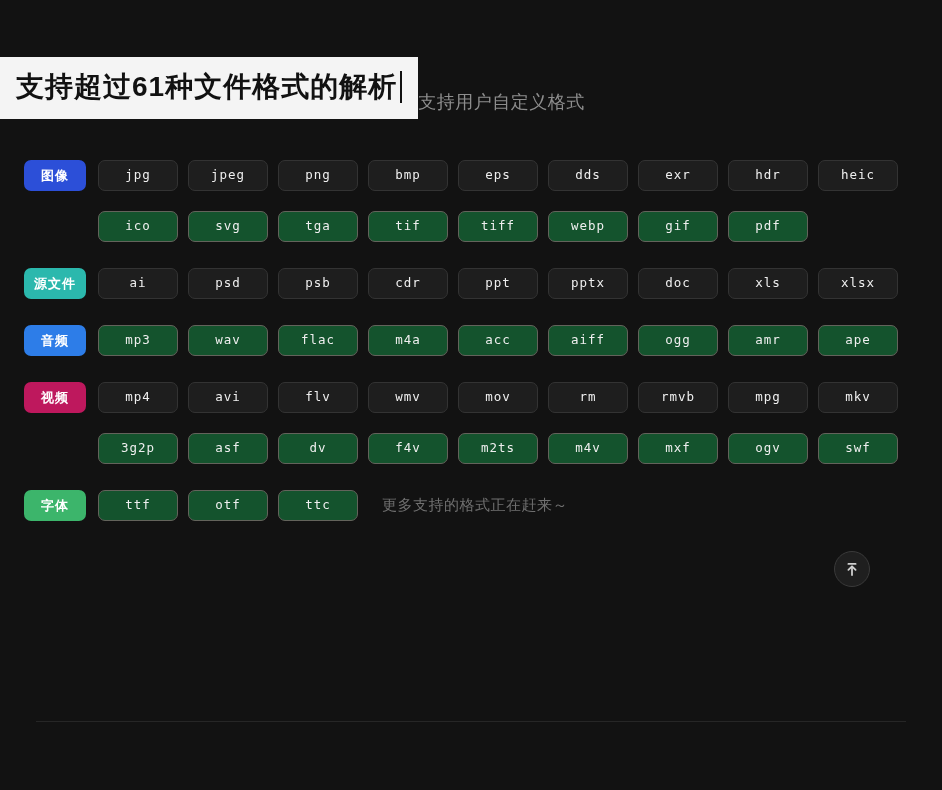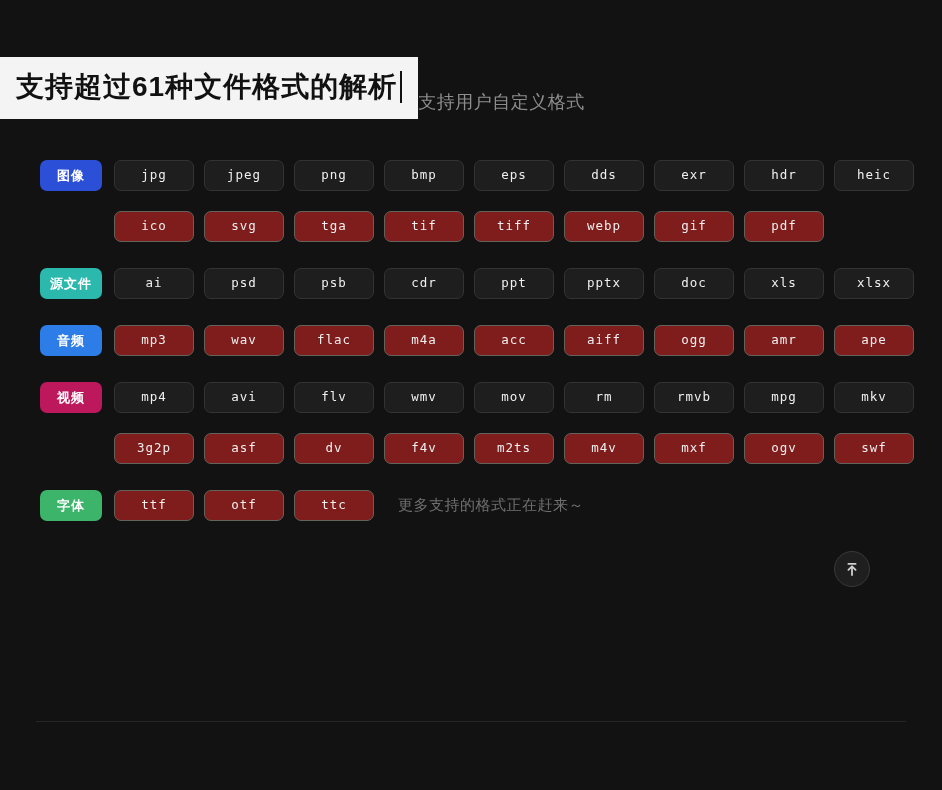--- a/index.html
+++ b/index.html
@@ -50,21 +50,21 @@
   .subtitle {
     margin-top: 28px;
     font-size: 18px;
     color: #8d8d8d;
     letter-spacing: 0.5px;
   }
 
   
   .groups {
     margin-top: 41px;
-    padding-left: 40px;
+    padding-left: 24px;
     padding-right: 34px;
   }
 
   .group {
     margin-bottom: 26px;
     position: relative;
   }
 
   .group:last-child { margin-bottom: 12px; }
 
@@ -121,21 +121,21 @@
     line-height: 1;
     user-select: none;
   }
 
   .chip.dark {
     background: #1e1e1e;
     border: 1px solid #333333;
   }
 
   .chip.light {
-    background: #7f1d1d;
+    background: #14532d;
     border: 1px solid #63635b;
   }
 
   .more-note {
     margin-left: 14px;
     font-size: 15px;
     color: #6f6f6f;
     letter-spacing: 0.5px;
     white-space: nowrap;
   }

